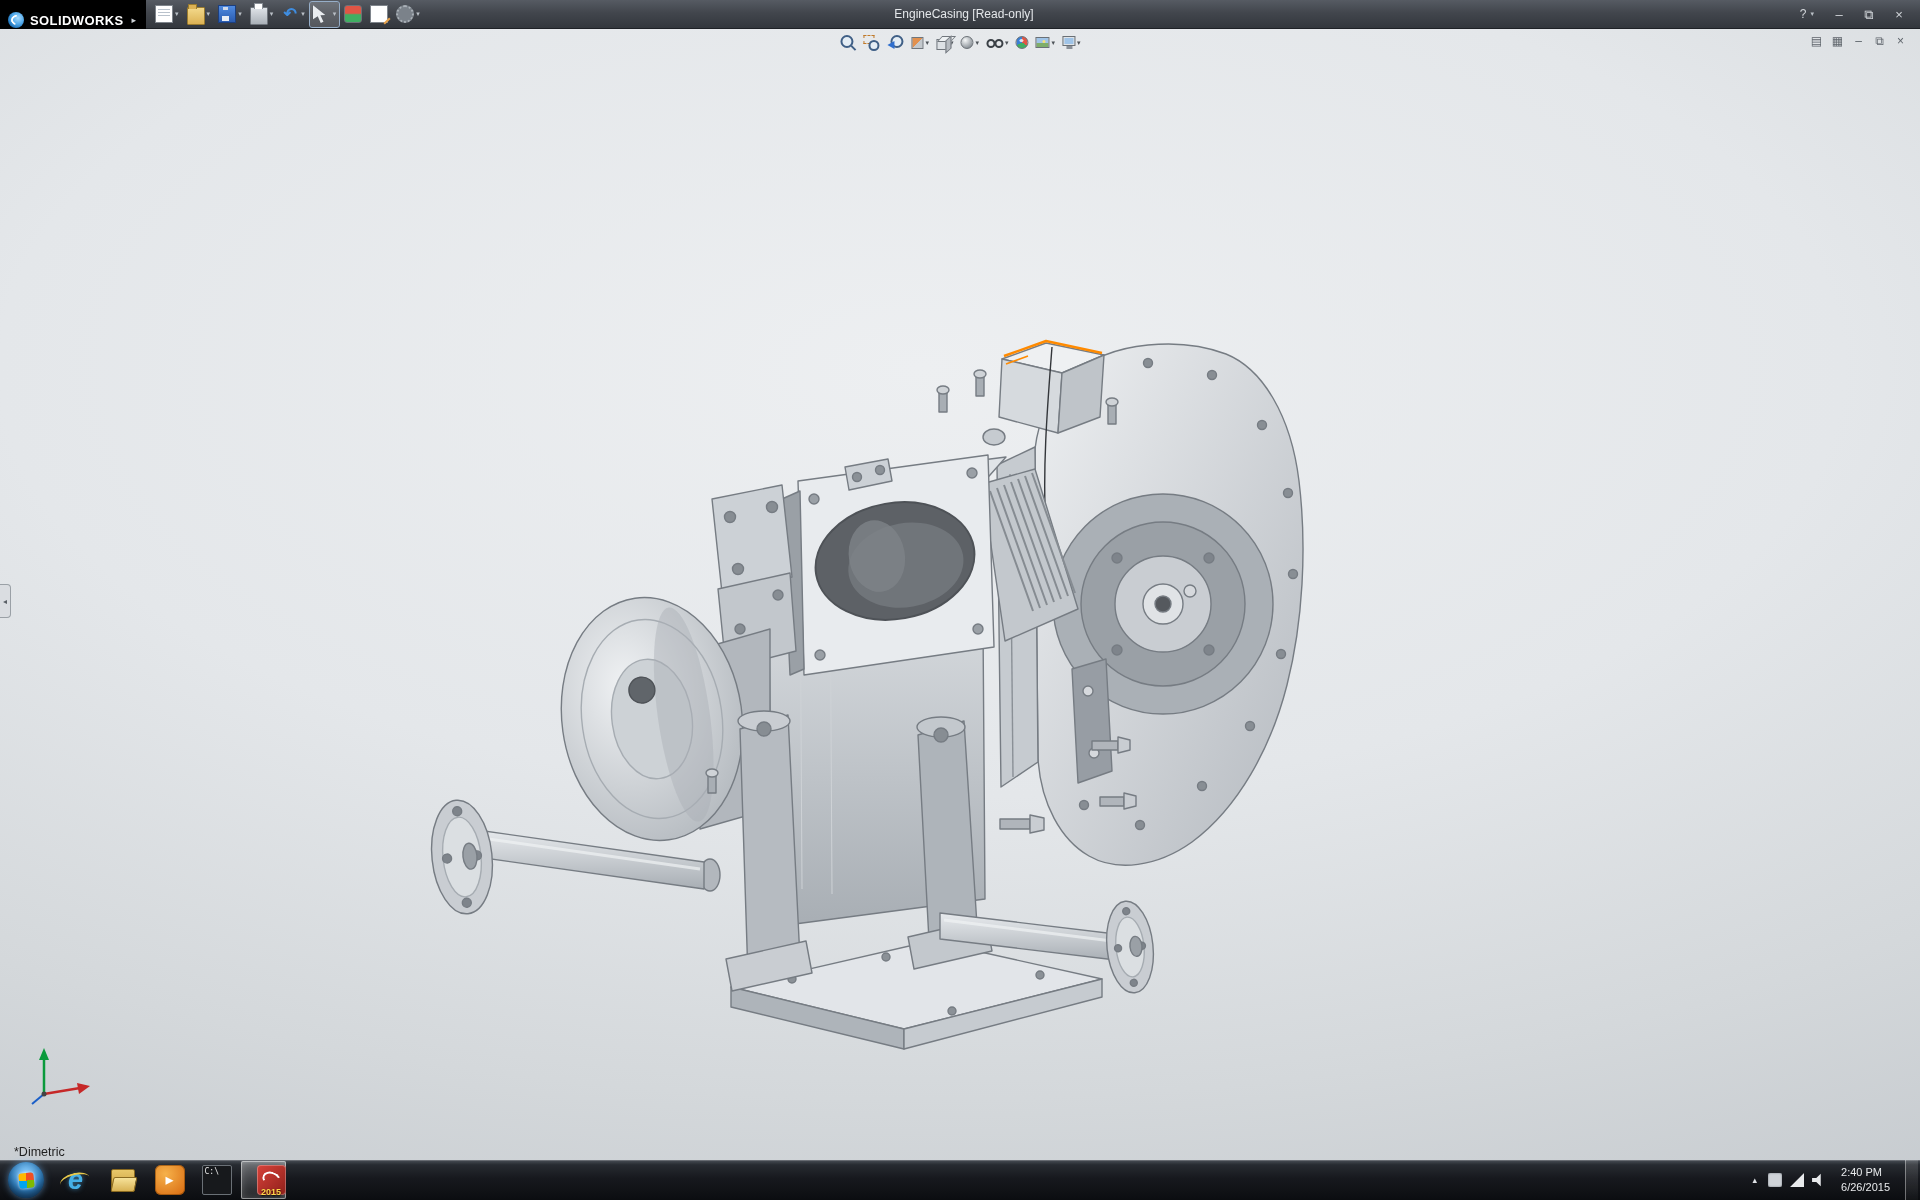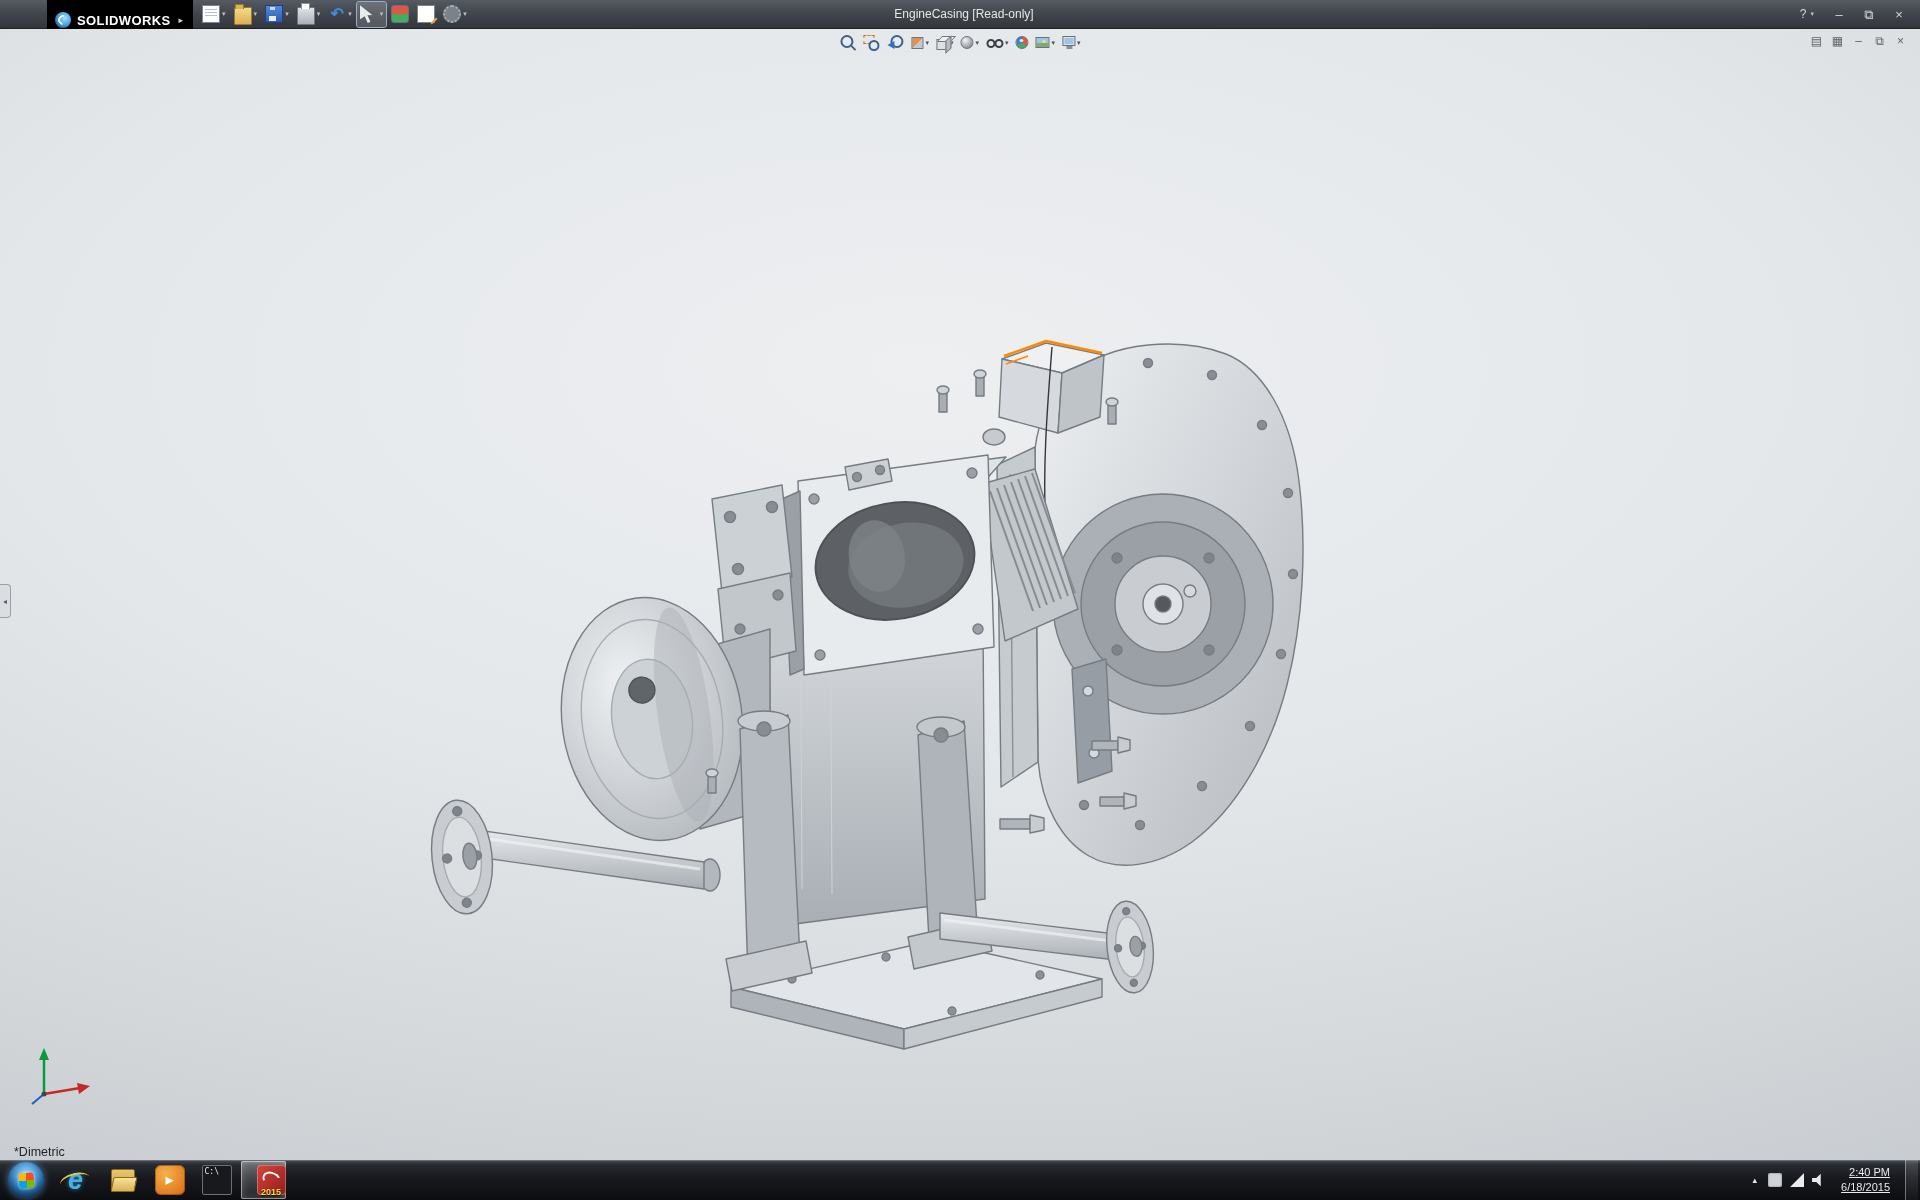--- a/index.html
+++ b/index.html
@@ -4,21 +4,21 @@
 <style>
   * { box-sizing: border-box; margin: 0; padding: 0; }
   html,body { width:1920px; height:1200px; overflow:hidden; }
   body { font-family:"Liberation Sans", sans-serif; user-select:none; cursor:default; background:#000; }
   .app { position:relative; width:1920px; height:1200px; }
 
   
   .titlebar { position:absolute; top:0; left:0; right:0; height:29px;
     background:linear-gradient(180deg,#565b63 0%,#42464d 45%,#33373d 100%);
     display:flex; align-items:center; border-bottom:1px solid #1e2126; z-index:20; }
-  .logo { height:29px; background:#000; display:flex; align-items:center; gap:6px; padding:12px 10px 0 8px;margin-left:47px; }
+  .logo { height:29px; background:#000; display:flex; align-items:center; gap:6px; padding:12px 10px 0 8px; }
   .swirl { width:16px; height:16px; border-radius:50%; position:relative;
     background:radial-gradient(circle at 62% 38%, #a8dcff 0%, #4da6e8 45%, #1b6db3 75%, #0e4a82 100%); }
   .swirl::after { content:""; position:absolute; inset:3px; border:2px solid #fff;
     border-right-color:transparent; border-bottom-color:transparent; border-radius:50%; transform:rotate(-35deg); }
   .logo-text { color:#fff; font-weight:bold; font-size:13px; letter-spacing:.4px; }
   .logo-flyout { color:#cfd3d8; font-size:9px; margin-left:2px; }
   .qa-bar { display:flex; align-items:center; gap:2px; padding:0 6px; }
   .qa { display:flex; align-items:center; background:transparent; border:none; padding:2px 3px; height:25px; }
   .qa.active { background:rgba(255,255,255,.16); outline:1px solid #96aec8; border-radius:2px; }
   .qa .ic { width:18px; height:18px; }
@@ -125,21 +125,21 @@
   .badge { position:absolute; bottom:2px; right:5px; color:#ffd84a; font-size:9px; font-weight:bold; text-shadow:0 1px 2px #000; }
 
   .tray { margin-left:auto; display:flex; align-items:center; gap:7px; padding-right:2px; height:100%; }
   .tray-up { background:transparent; border:none; color:#dfe2e6; font-size:9px; padding:4px; }
   .tray-icons { display:flex; align-items:center; gap:8px; }
   .tri { background:transparent; border:none; display:flex; align-items:center; justify-content:center; padding:0; }
   .tri .ic { width:14px; height:14px; }
   .ic-trayapp { width:11px; height:11px; background:#cfd3d8; border-radius:2px; box-shadow:inset 0 0 2px #6a7076; }
   .ic-network { width:13px; height:11px; background:#e8eaec; clip-path:polygon(0 100%,100% 0,100% 100%); }
   .ic-volume { width:13px; height:13px; background:#e8eaec; clip-path:polygon(0 35%,30% 35%,62% 6%,62% 94%,30% 65%,0 65%); }
-  .clock { background:transparent; border:none; color:#e8eaec; font-size:11px; line-height:1.35; text-align:right; padding:0 8px; font-family:"Liberation Sans",sans-serif;text-decoration:underline; }
+  .clock { background:transparent; border:none; color:#e8eaec; font-size:11px; line-height:1.35; text-align:left; padding:0 8px; font-family:"Liberation Sans",sans-serif; }
   .show-desktop { width:13px; height:40px; background:linear-gradient(rgba(255,255,255,.14),rgba(255,255,255,.03));
     border:none; border-left:1px solid rgba(255,255,255,.38); }
 </style>
 </head>
 <body>
 
 <div class="app">
 
   <header class="titlebar">
     <div class="logo">
@@ -459,19 +459,19 @@
           </button>
           <button class="tri">
             <span class="ic ic-network"></span>
           </button>
           <button class="tri">
             <span class="ic ic-volume"></span>
           </button>
         </div>
       <button class="clock">
         <div>2:40 PM</div>
-        <div>6/18/2015</div>
+        <div>6/26/2015</div>
       </button>
       <button class="show-desktop"></button>
     </div>
   </footer>
 
 </div>
 
 </body></html>

